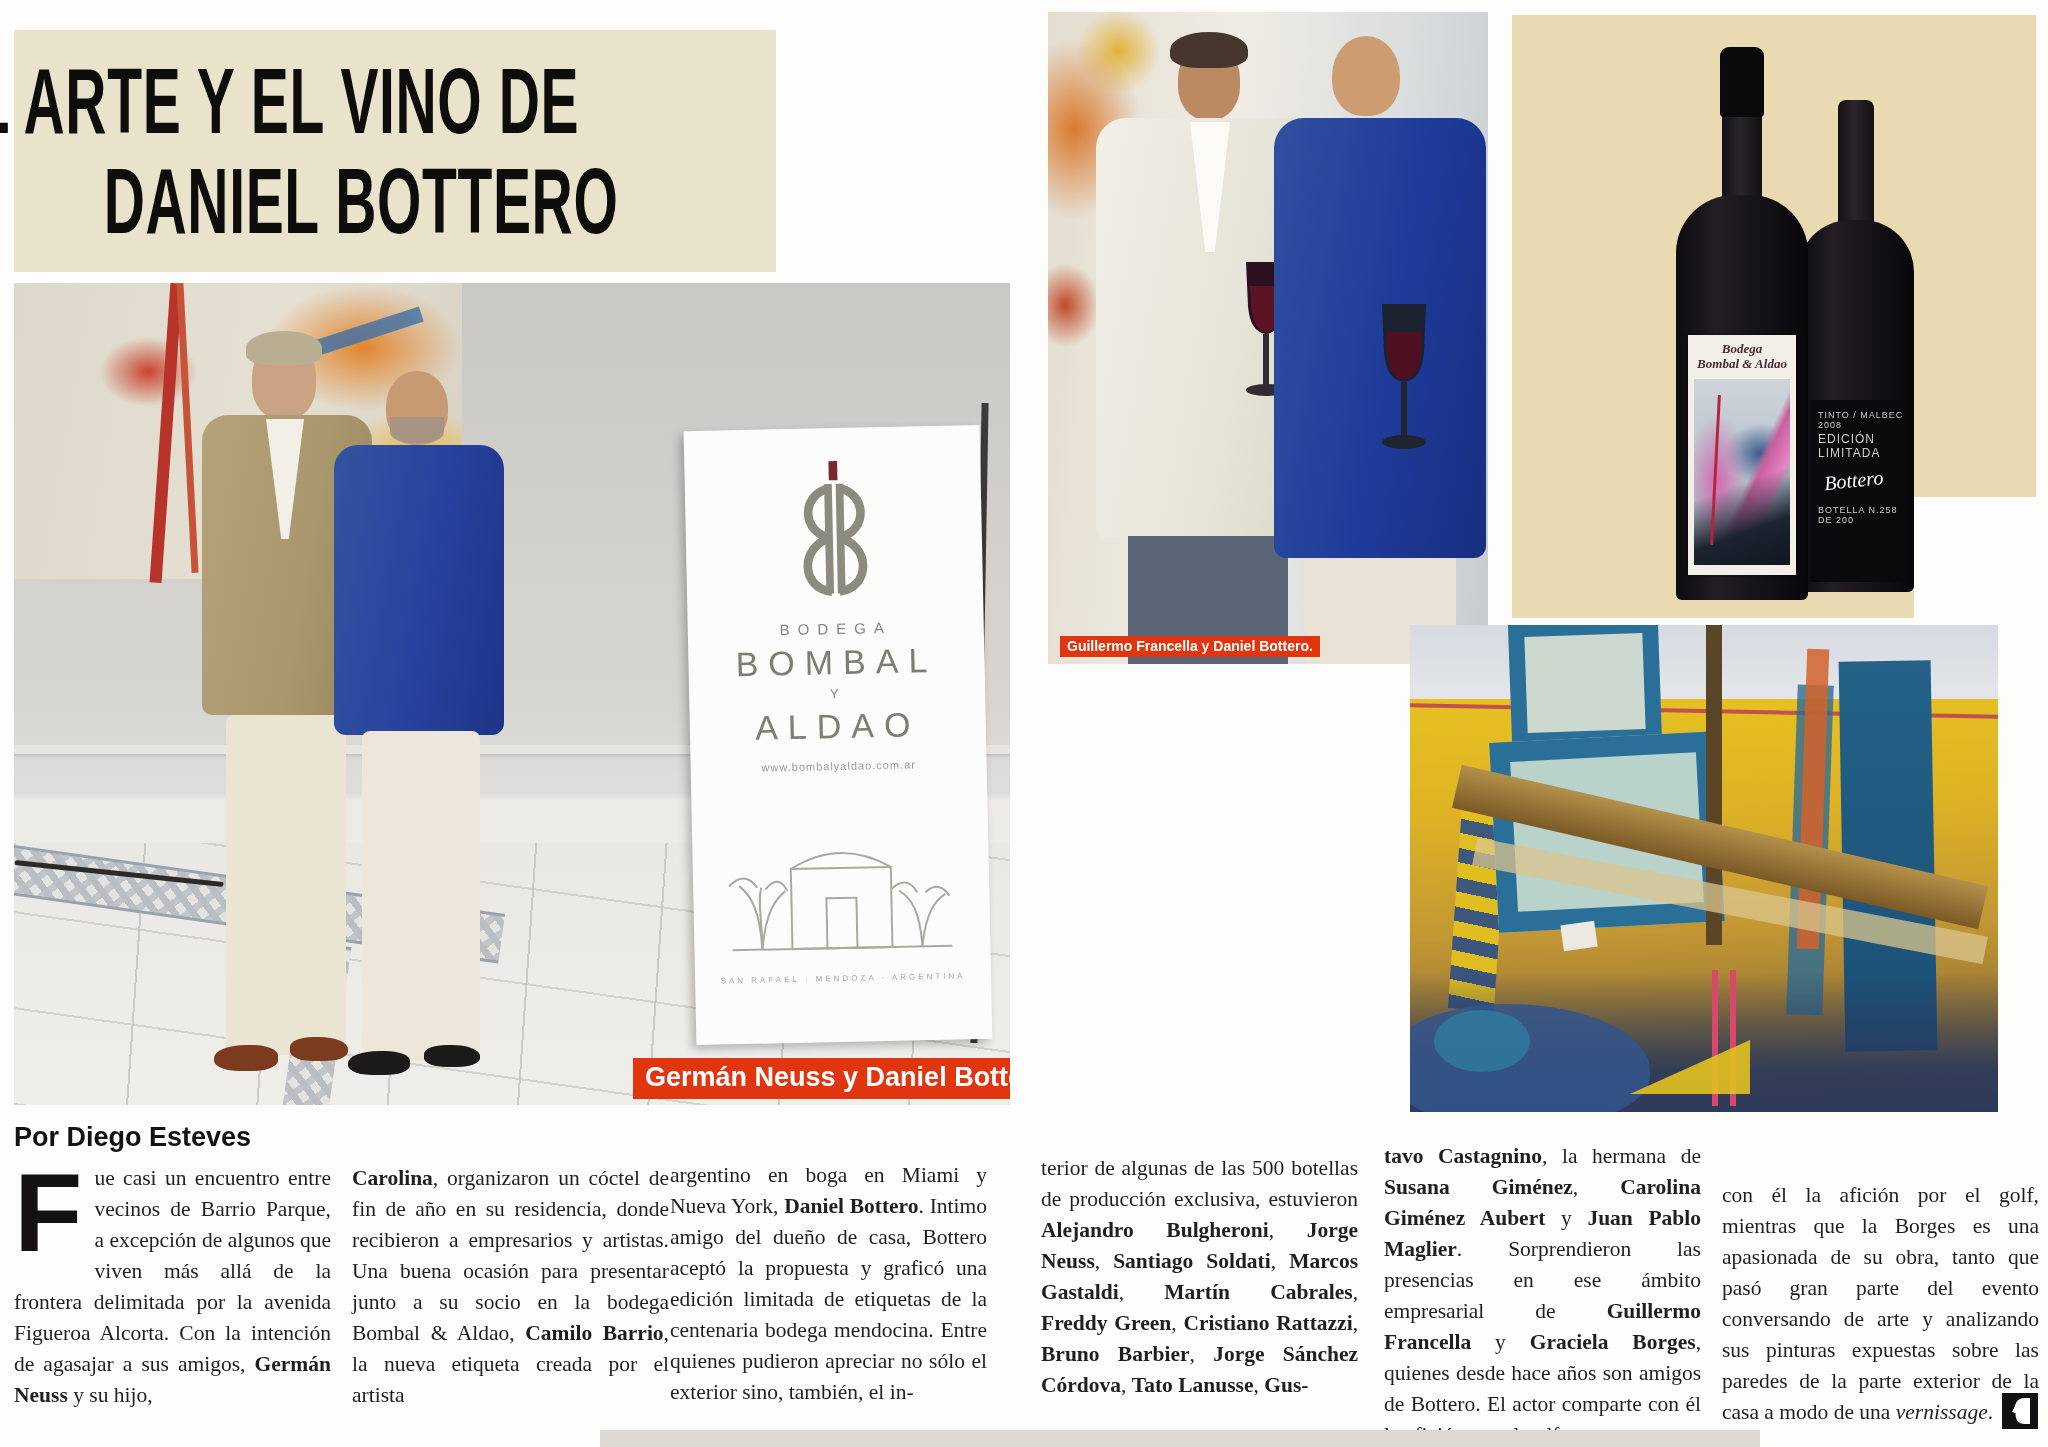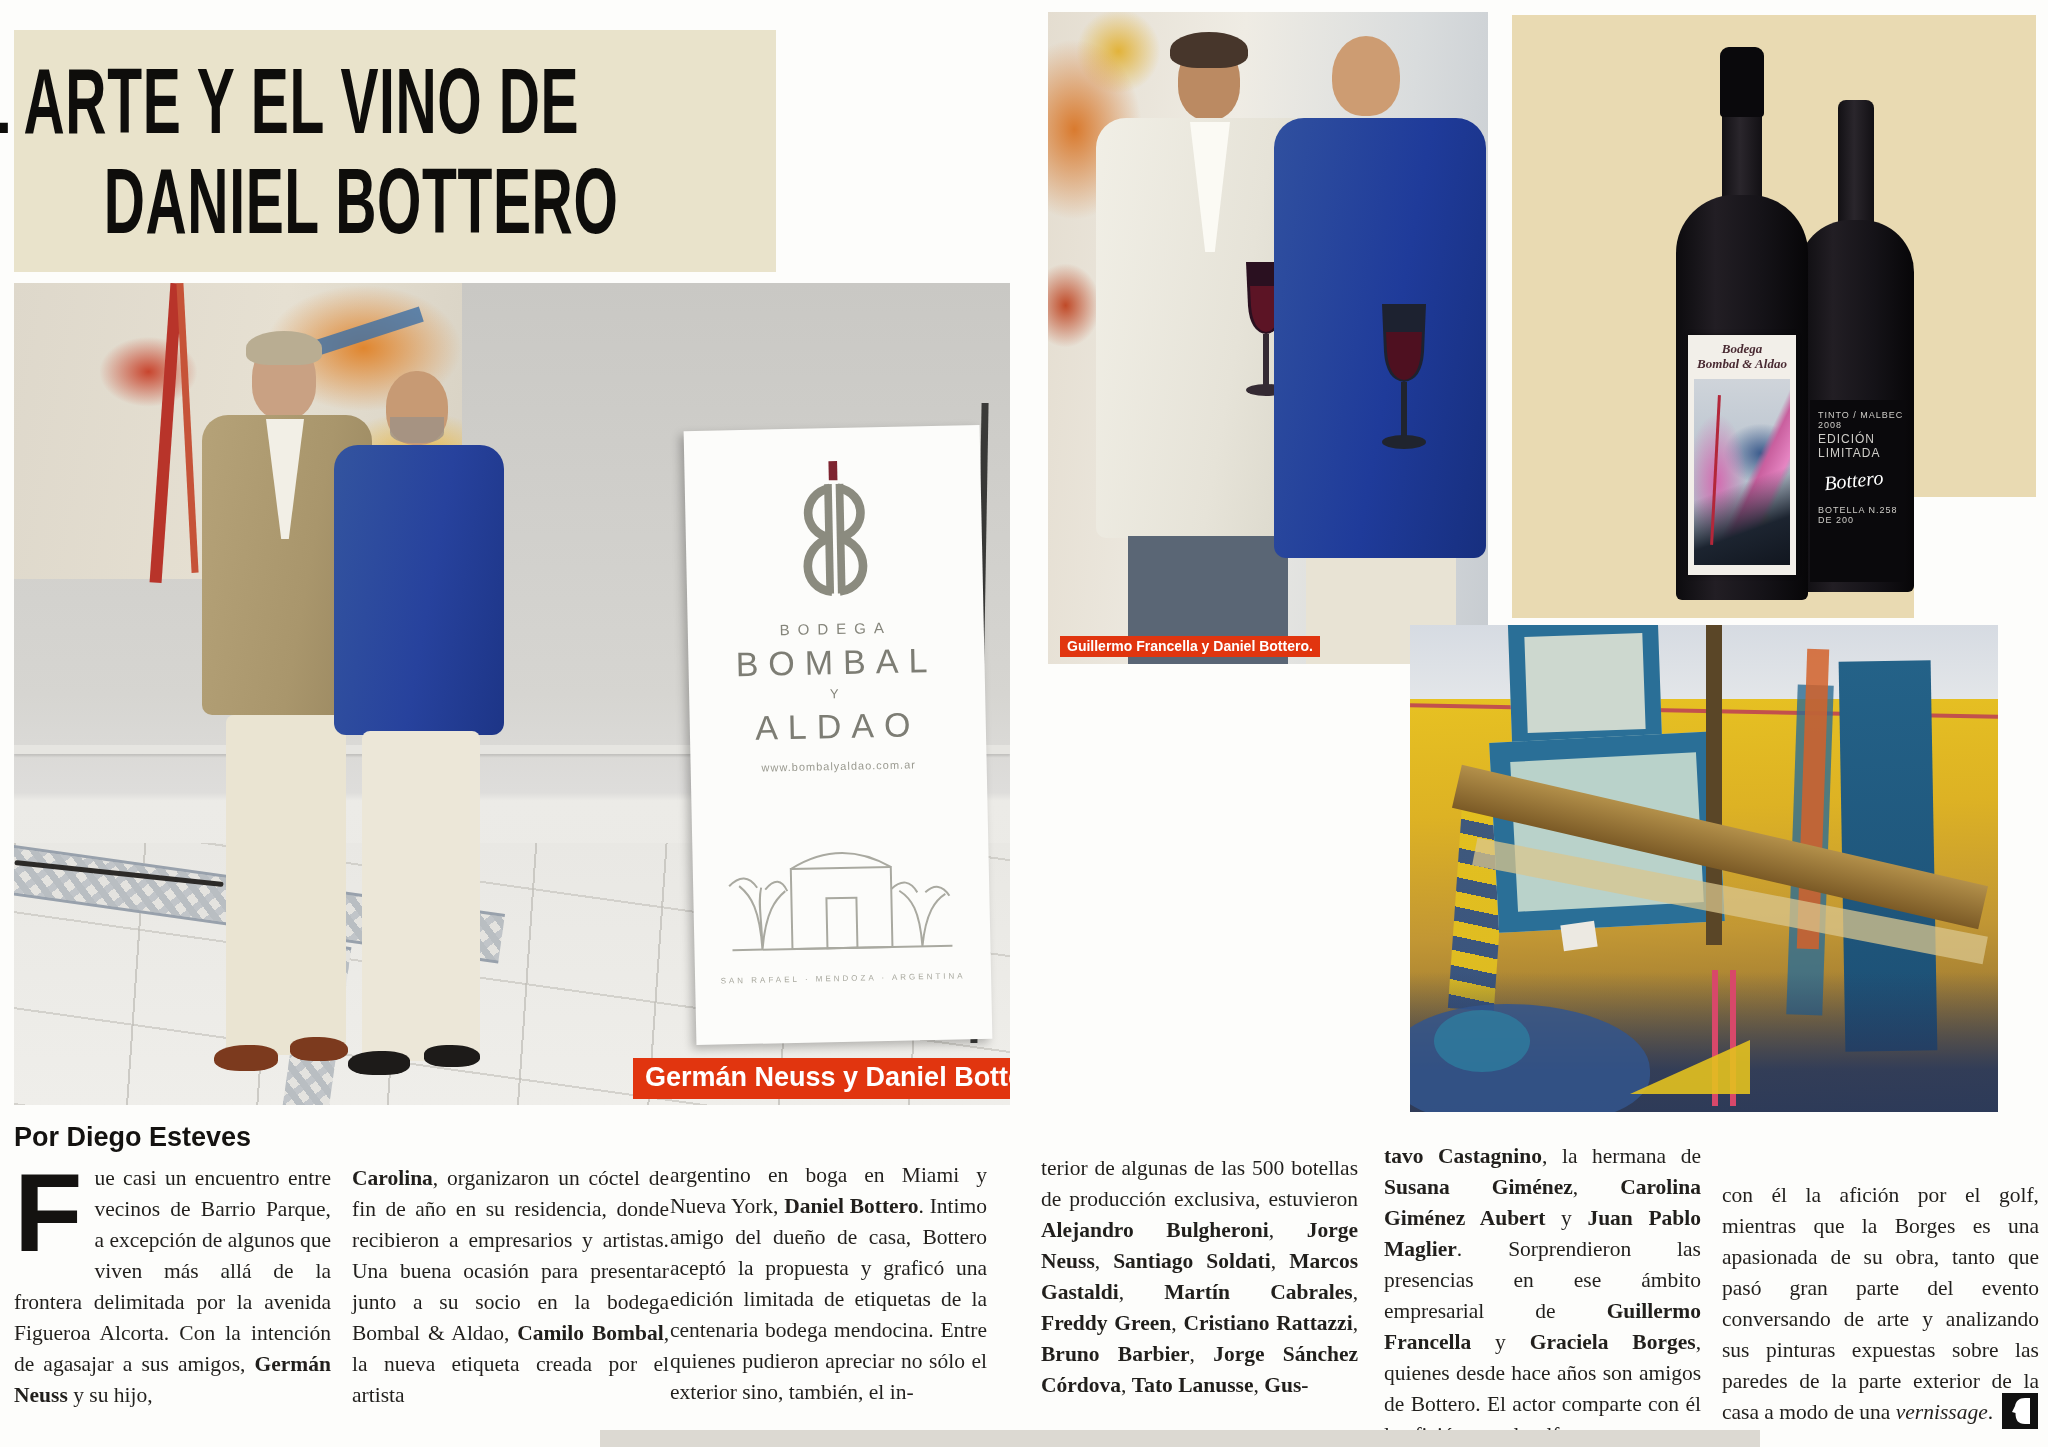--- a/index.html
+++ b/index.html
@@ -264,21 +264,21 @@
     <div class="abs" style="left:320px;bottom:6px;width:6px;height:136px;background:#d8486a;"></div>
     <div class="abs" style="left:220px;bottom:18px;width:120px;height:54px;background:#e3c11f;clip-path:polygon(0 100%,100% 0,100% 100%);opacity:.9;"></div>
   </div>
 
   <div class="abs byline">Por Diego Esteves</div>
 
   <div class="abs col" style="left:14px;top:1163px;">
     <span class="dropcap">F</span><span><span>ue casi un encuentro entre vecinos de Barrio Parque, a excepción de algunos que viven más allá de la frontera delimitada por la avenida Figueroa Alcorta. Con la intención de agasajar a sus amigos, </span><span style="font-weight: bold;">Germán Neuss</span><span> y su hijo,</span></span>
   </div>
   <div class="abs col" style="left:352px;top:1163px;">
-    <span><span style="font-weight: bold;">Carolina</span><span>, organizaron un cóctel de fin de año en su residencia, donde recibieron a empresarios y artistas. Una buena ocasión para presentar junto a su socio en la bodega Bombal &amp; Aldao, </span><span style="font-weight: bold;">Camilo Bombal</span><span>, la nueva etiqueta creada por el artista</span></span>
+    <span><span style="font-weight: bold;">Carolina</span><span>, organizaron un cóctel de fin de año en su residencia, donde recibieron a empresarios y artistas. Una buena ocasión para presentar junto a su socio en la bodega Bombal &amp; Aldao, </span><span style="font-weight: bold;">Camilo Barrio</span><span>, la nueva etiqueta creada por el artista</span></span>
   </div>
   <div class="abs col" style="left:670px;top:1160px;">
     <span><span>argentino en boga en Miami y Nueva York, </span><span style="font-weight: bold;">Daniel Bottero</span><span>. Intimo amigo del dueño de casa, Bottero aceptó la propuesta y graficó una edición limitada de etiquetas de la centenaria bodega mendocina. Entre quienes pudieron apreciar no sólo el exterior sino, también, el in-</span></span>
   </div>
   <div class="abs col" style="left:1041px;top:1153px;">
     <span><span>terior de algunas de las 500 botellas de producción exclusiva, estuvieron </span><span style="font-weight: bold;">Alejandro Bulgheroni</span><span>, </span><span style="font-weight: bold;">Jorge Neuss</span><span>, </span><span style="font-weight: bold;">Santiago Soldati</span><span>, </span><span style="font-weight: bold;">Marcos Gastaldi</span><span>, </span><span style="font-weight: bold;">Martín Cabrales</span><span>, </span><span style="font-weight: bold;">Freddy Green</span><span>, </span><span style="font-weight: bold;">Cristiano Rattazzi</span><span>, </span><span style="font-weight: bold;">Bruno Barbier</span><span>, </span><span style="font-weight: bold;">Jorge Sánchez Córdova</span><span>, </span><span style="font-weight: bold;">Tato Lanusse</span><span>, </span><span style="font-weight: bold;">Gus-</span></span>
   </div>
   <div class="abs col" style="left:1384px;top:1141px;">
     <span><span style="font-weight: bold;">tavo Castagnino</span><span>, la hermana de </span><span style="font-weight: bold;">Susana Giménez</span><span>, </span><span style="font-weight: bold;">Carolina Giménez Aubert</span><span> y </span><span style="font-weight: bold;">Juan Pablo Maglier</span><span>. Sorprendieron las presencias en ese ámbito empresarial de </span><span style="font-weight: bold;">Guillermo Francella</span><span> y </span><span style="font-weight: bold;">Graciela Borges</span><span>, quienes desde hace años son amigos de Bottero. El actor comparte con él la afición por el golf,</span></span>
   </div>

